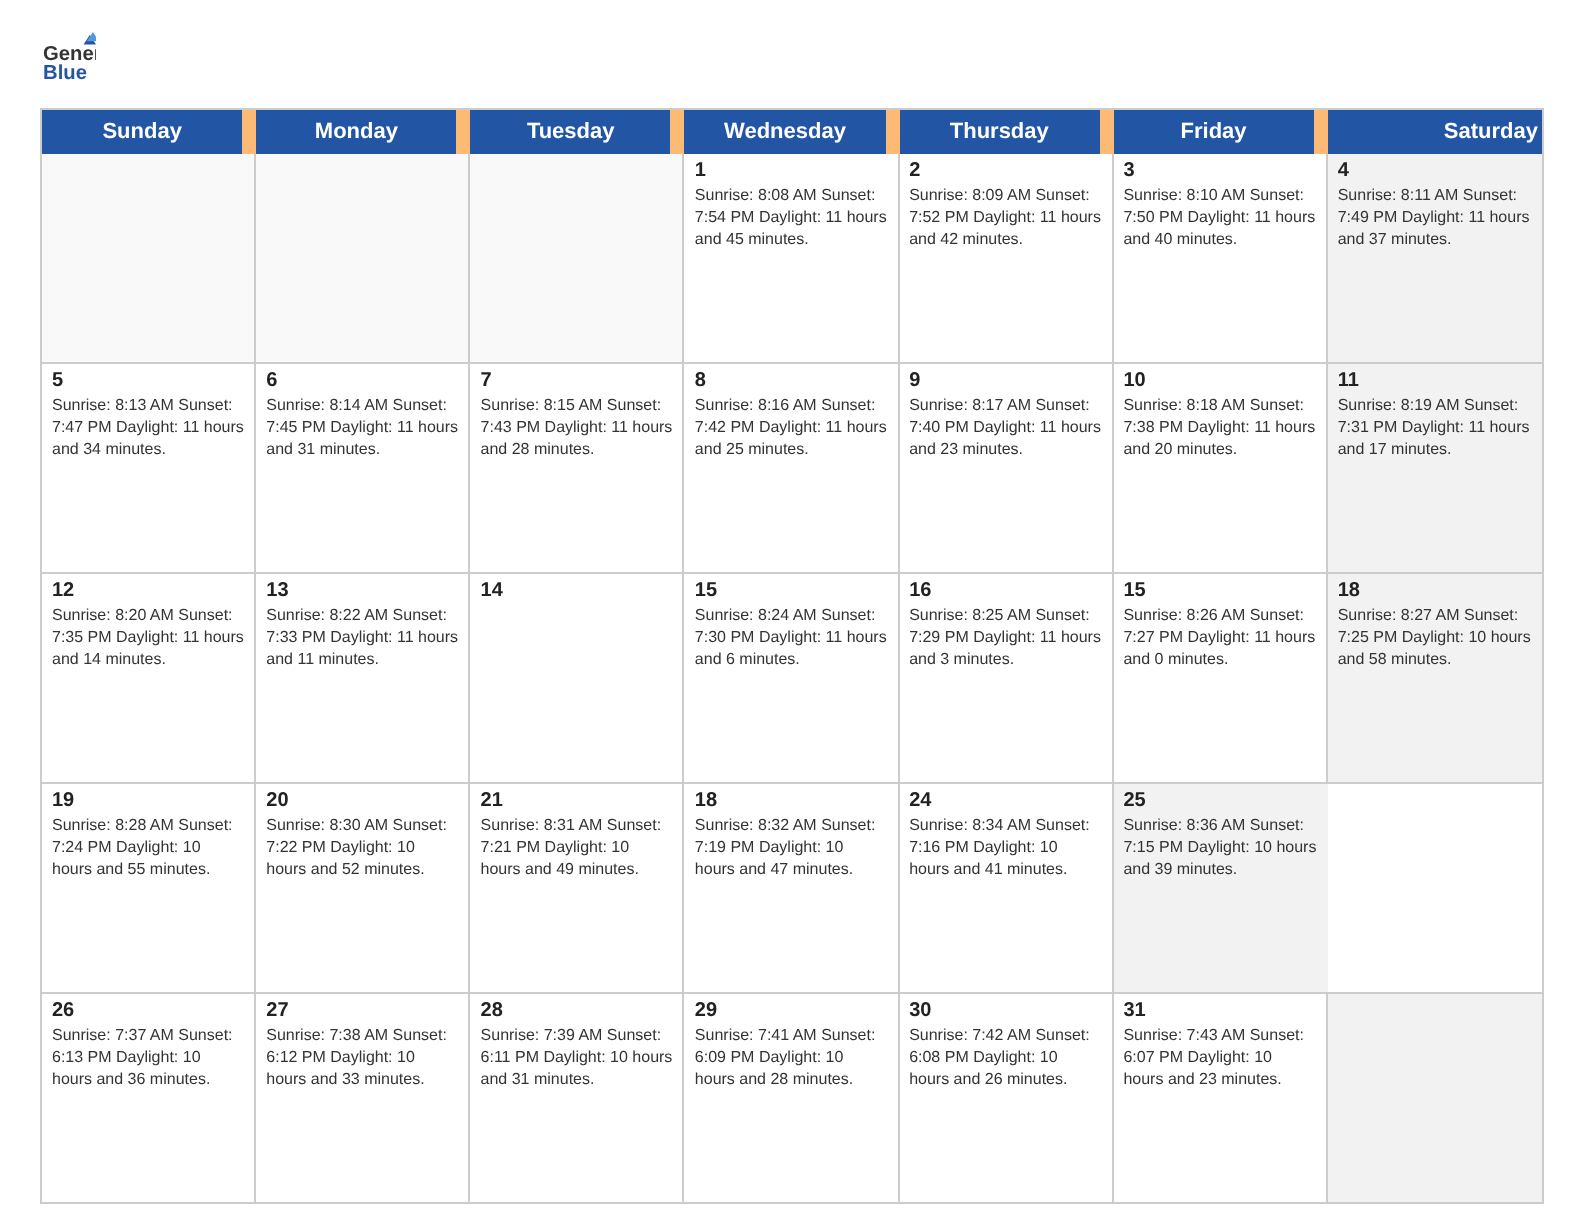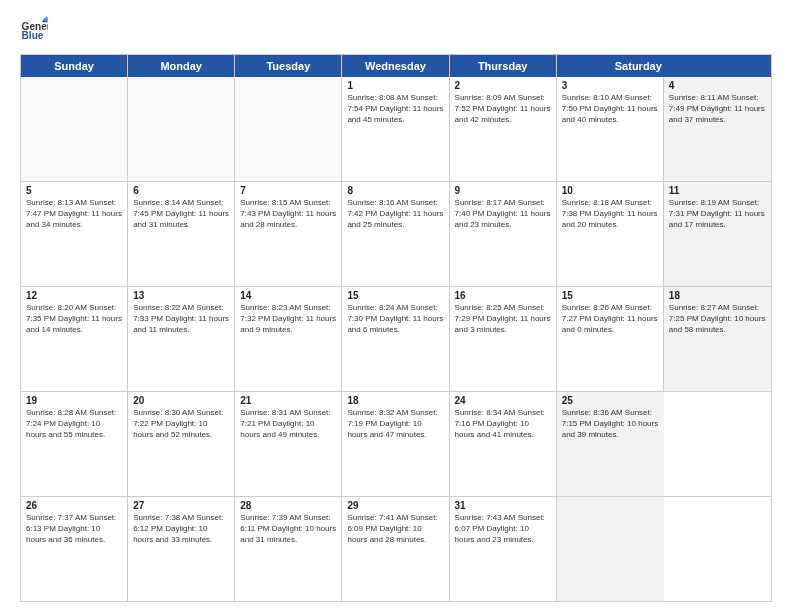--- a/index.html
+++ b/index.html
@@ -64,21 +64,21 @@
       display: grid;
       grid-template-columns: repeat(7, 1fr);
       background: #2255a4;
     }
     .cal-header-cell {
       color: white;
       font-size: 11px;
       font-weight: bold;
       text-align: center;
       padding: 5px 2px;
-      border-right: 1px solid #fdba74;
+      border-right: 7px solid #fdba74;
     }
     .cal-header-cell:last-child { border-right: none; text-align: right; }
     .cal-body {
       display: flex;
       flex-direction: column;
       flex: 1;
     }
     .cal-row {
       display: grid;
       grid-template-columns: repeat(7, 1fr);
@@ -132,20 +132,21 @@
     </div>
   </div>
 
   <div class="calendar">
     <div class="cal-header">
     <div class="cal-header-cell">Sunday</div>
         <div class="cal-header-cell">Monday</div>
         <div class="cal-header-cell">Tuesday</div>
         <div class="cal-header-cell">Wednesday</div>
         <div class="cal-header-cell">Thursday</div>
+        <div class="cal-header-cell">Friday</div>
         <div class="cal-header-cell">Saturday</div>
       </div>
     <div class="cal-body">
     <div class="cal-row">
           <div class="cal-cell empty"></div>
           <div class="cal-cell empty"></div>
           <div class="cal-cell empty"></div>
           <div class="cal-cell">
             <div class="day-number">1</div>
             <div class="cell-info">Sunrise: 8:08 AM
@@ -236,24 +237,20 @@
           </div>
           <div class="cal-cell">
             <div class="day-number">13</div>
             <div class="cell-info">Sunrise: 8:22 AM
 Sunset: 7:33 PM
 Daylight: 11 hours
 and 11 minutes.</div>
           </div>
           <div class="cal-cell">
             <div class="day-number">14</div>
-            <div class="cell-info">Sunrise: 8:23 AM
-Sunset: 7:32 PM
-Daylight: 11 hours
-and 9 minutes.</div>
           </div>
           <div class="cal-cell">
             <div class="day-number">15</div>
             <div class="cell-info">Sunrise: 8:24 AM
 Sunset: 7:30 PM
 Daylight: 11 hours
 and 6 minutes.</div>
           </div>
           <div class="cal-cell">
             <div class="day-number">16</div>
@@ -342,20 +339,27 @@
 Sunset: 6:11 PM
 Daylight: 10 hours
 and 31 minutes.</div>
           </div>
           <div class="cal-cell">
             <div class="day-number">29</div>
             <div class="cell-info">Sunrise: 7:41 AM
 Sunset: 6:09 PM
 Daylight: 10 hours
 and 28 minutes.</div>
+          </div>
+          <div class="cal-cell">
+            <div class="day-number">30</div>
+            <div class="cell-info">Sunrise: 7:42 AM
+Sunset: 6:08 PM
+Daylight: 10 hours
+and 26 minutes.</div>
           </div>
           <div class="cal-cell">
             <div class="day-number">31</div>
             <div class="cell-info">Sunrise: 7:43 AM
 Sunset: 6:07 PM
 Daylight: 10 hours
 and 23 minutes.</div>
           </div>
           <div class="cal-cell empty shaded"></div>
         </div>

